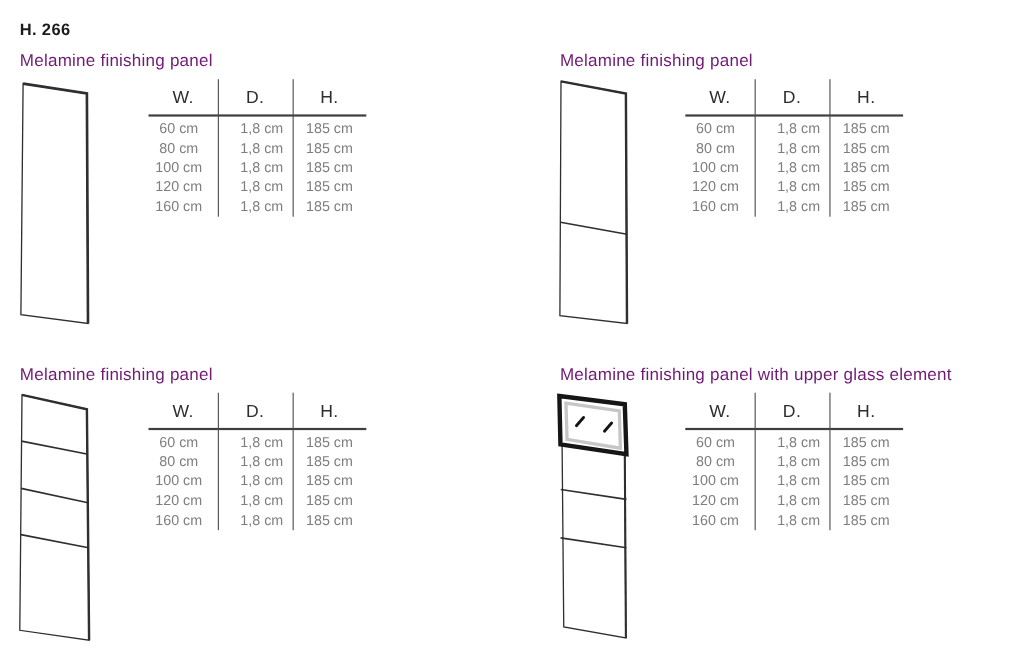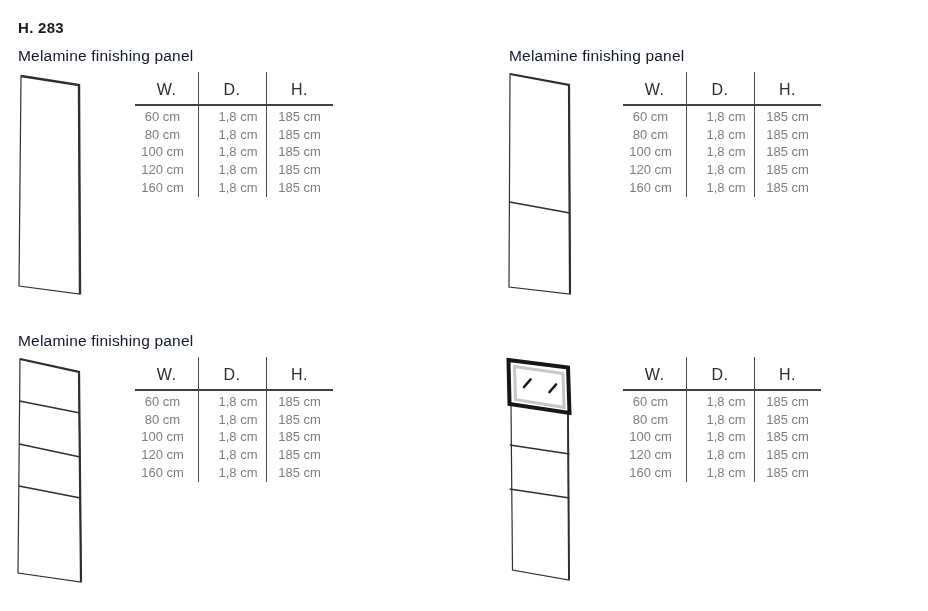--- a/index.html
+++ b/index.html
@@ -11,21 +11,21 @@
     position:absolute;left:18px;top:19px;
     font-size:15px;font-weight:600;color:#1b1b1b;letter-spacing:.3px;
   }
   .section{position:absolute;}
   .s1{left:0;top:40px;width:464px;height:270px;}
   .s2{left:491px;top:40px;width:437px;height:270px;}
   .s3{left:0;top:325px;width:464px;height:286px;}
   .s4{left:491px;top:325px;width:437px;height:286px;}
   .section-title{
     position:absolute;left:18px;top:7px;
-    font-size:15.5px;color:#0f172a;letter-spacing:.2px;white-space:nowrap;
+    font-size:15.5px;color:#701a75;letter-spacing:.2px;white-space:nowrap;
   }
   .panel-svg{position:absolute;}
   .s1 .panel-svg{left:16px;top:33px;}
   .s2 .panel-svg{left:15px;top:31px;}
   .s3 .panel-svg{left:16px;top:31px;}
   .s4 .panel-svg{left:14px;top:31px;}
   .dim-table{position:absolute;width:198px;height:125px;}
   .s1 .dim-table{left:135px;top:32px;}
   .s2 .dim-table{left:132px;top:32px;}
   .s3 .dim-table{left:135px;top:32px;}
@@ -49,21 +49,21 @@
   }
   .tcell.c0{text-align:center;padding-right:8px;}
   .tcell.c1{text-align:center;margin-left:12px;}
   .tcell.c2{text-align:center;}
 </style>
 </head>
 <body>
 
 <div class="canvas">
 
-  <div class="heading">H. 283</div>
+  <div class="heading">H. 266</div>
 
   <div class="section s1">
     <div class="section-title">Melamine finishing panel</div>
     <svg class="panel-svg" width="68" height="226" viewBox="0 0 68 226">
       <polygon points="5,3 63,12 64,221 3,213" fill="#ffffff" stroke="#2f2f2f" stroke-width="1.2"></polygon>
       <path d="M5,3 L63,12 L64,221" fill="none" stroke="#2f2f2f" stroke-width="2.4"></path>
     </svg>
     <div class="dim-table">
       <div class="thead">
         <div class="th">W.</div>
@@ -191,20 +191,21 @@
           <div class="trow">
             <div class="tcell c0">160 cm</div>
             <div class="tcell c1">1,8 cm</div>
             <div class="tcell c2">185 cm</div>
           </div>
         </div>
     </div>
   </div>
 
   <div class="section s4">
+    <div class="section-title">Melamine finishing panel with upper glass element</div>
     <svg class="panel-svg" width="70" height="228" viewBox="0 0 70 228">
       <polygon points="6,48 63,57.5 64,224 7.5,214" fill="#ffffff" stroke="#2f2f2f" stroke-width="1.2"></polygon>
       <path d="M63,57.5 L64,224" fill="none" stroke="#2f2f2f" stroke-width="1.9"></path>
       <line x1="4.8" y1="89" x2="64.5" y2="98" stroke="#2f2f2f" stroke-width="1.5"></line>
       <line x1="4.6" y1="133" x2="64.5" y2="142" stroke="#2f2f2f" stroke-width="1.5"></line>
       <polygon points="3.5,4 63,11.5 64.5,57 4.5,48" fill="#ffffff" stroke="#161616" stroke-width="4"></polygon>
       <polygon points="9.5,10.5 58,17.5 59,51.5 10.5,43.5" fill="#ffffff" stroke="#c6c6c6" stroke-width="3"></polygon>
       <line x1="19" y1="31" x2="25.5" y2="23.5" stroke="#141414" stroke-width="2.6" stroke-linecap="round"></line>
       <line x1="44.5" y1="36" x2="51" y2="28.5" stroke="#141414" stroke-width="2.6" stroke-linecap="round"></line>
     </svg>

